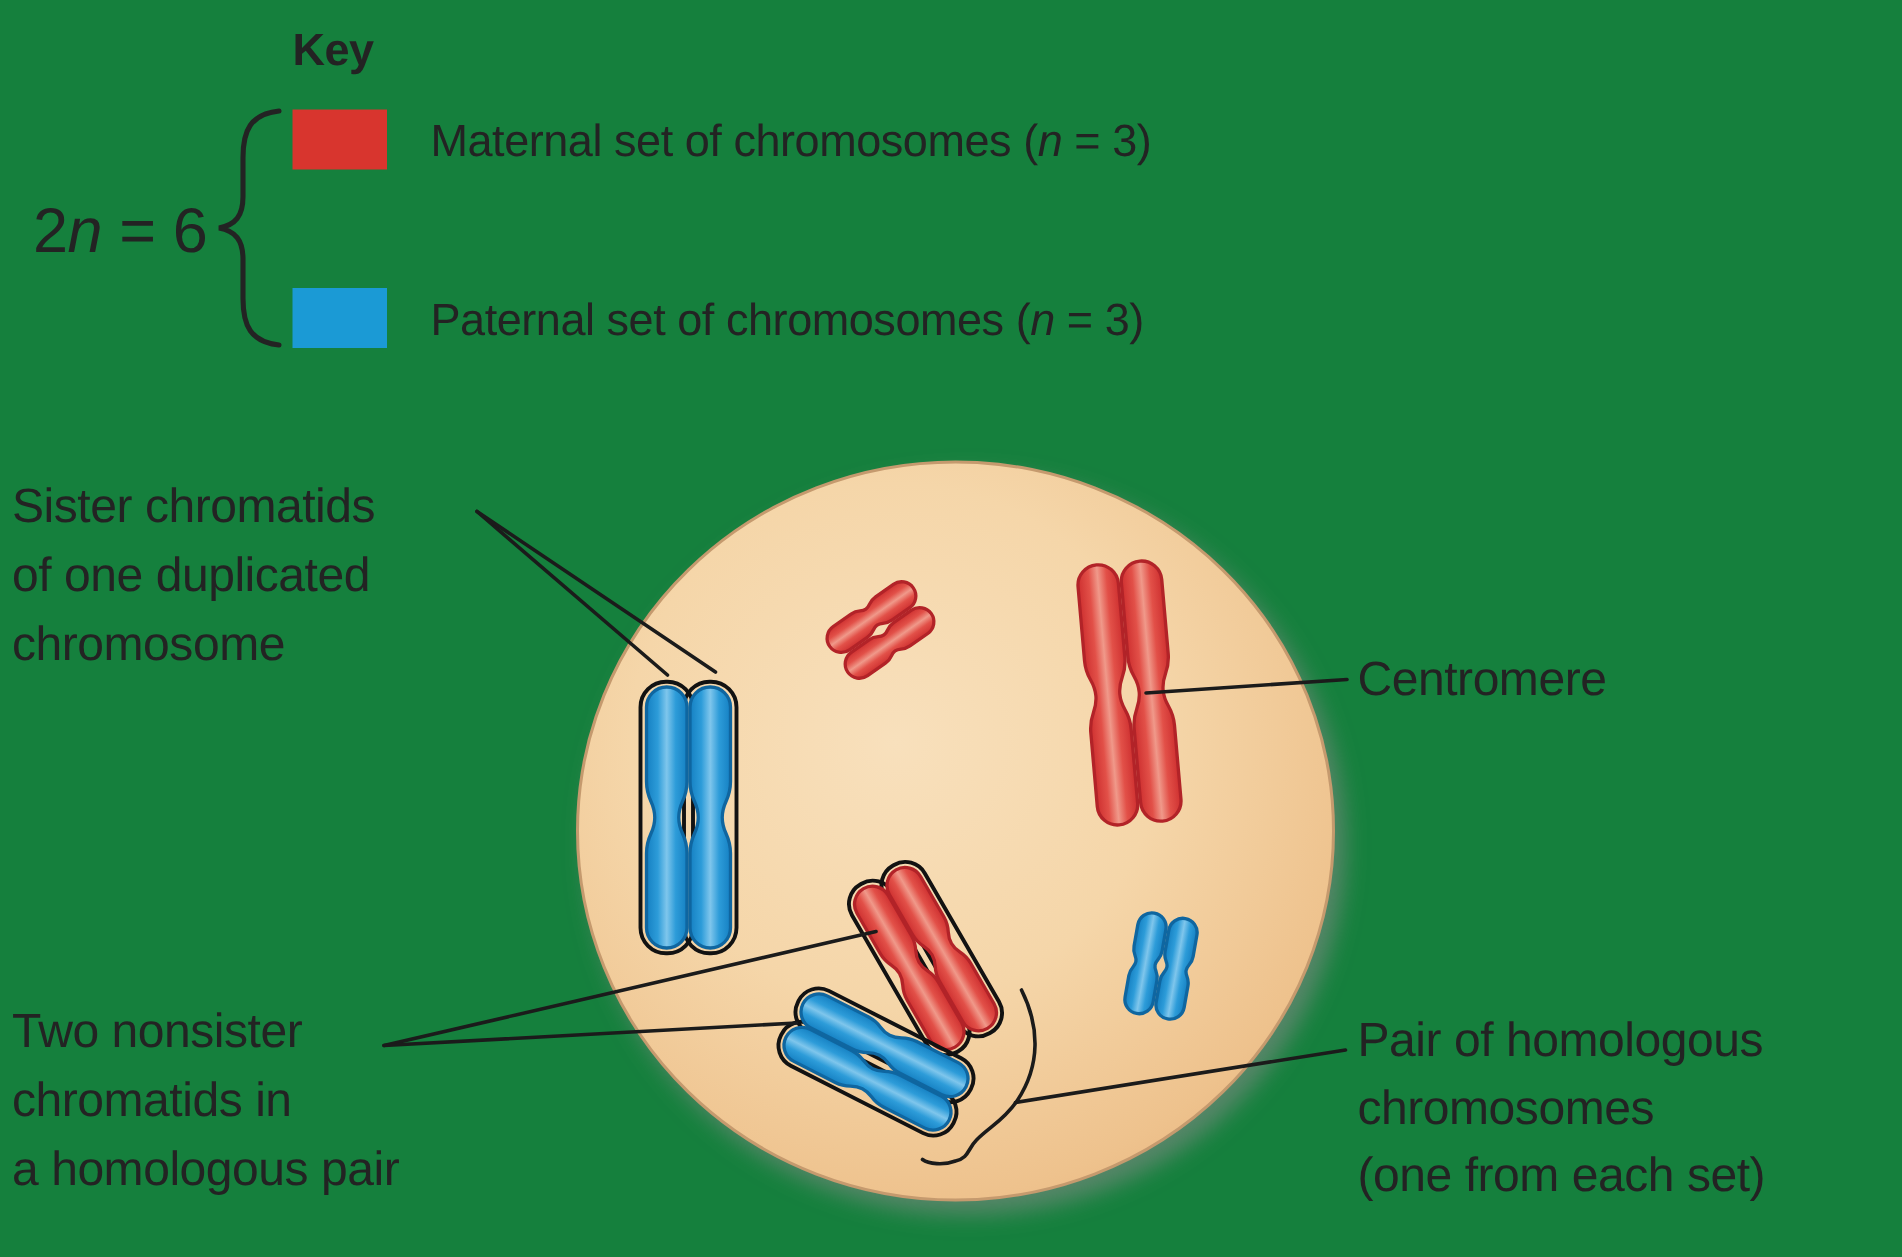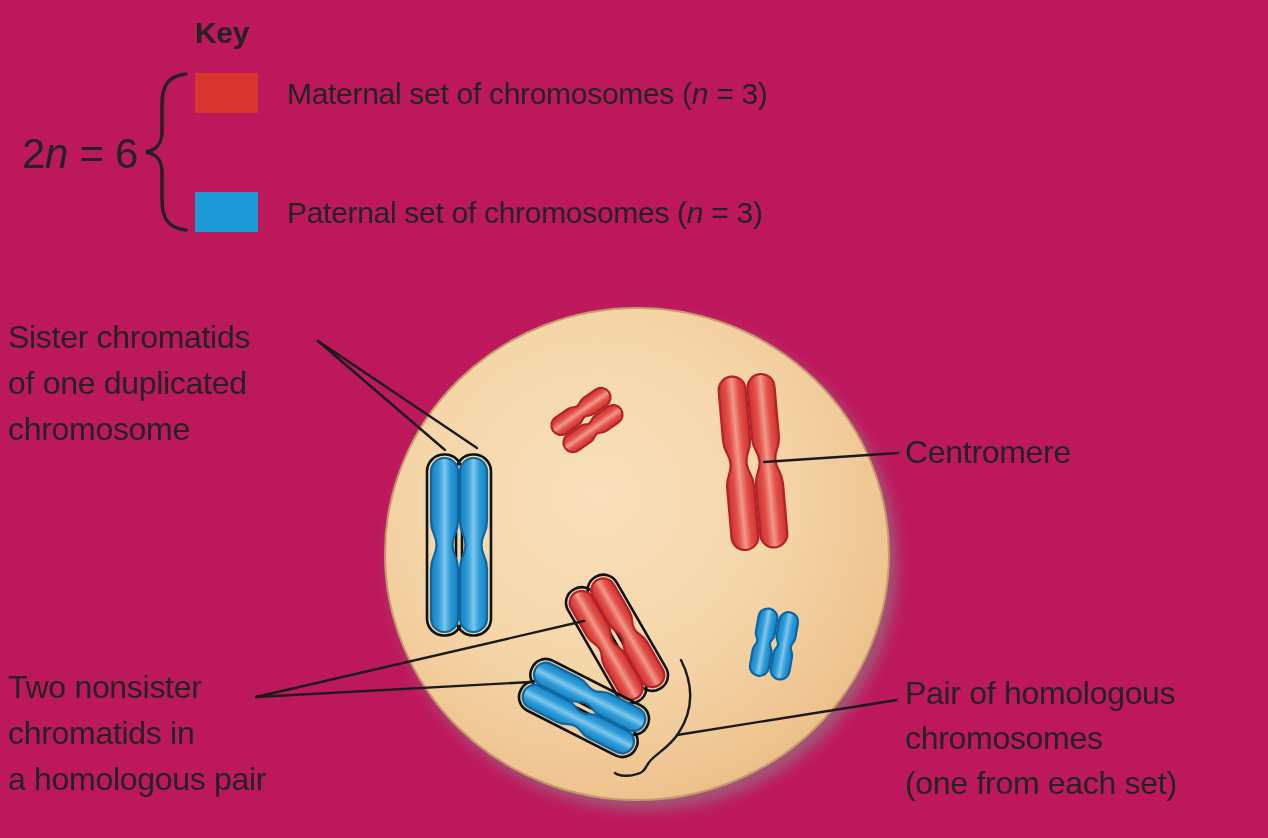--- a/index.html
+++ b/index.html
@@ -1,16 +1,16 @@
 <!DOCTYPE html>
 <html><head>
 <meta charset="utf-8">
 <style>
   html,body{margin:0;padding:0;background:#ffffff;}
-  .stage{width:1268px;height:838px;position:relative;background:#be185d;overflow:hidden;}
+  .stage{width:1268px;height:838px;position:relative;background:#15803d;overflow:hidden;}
   svg{display:block;}
   text{font-family:"Liberation Sans","DejaVu Sans",sans-serif;fill:#232323;letter-spacing:-0.3px;}
   .lbl{font-size:32px;}
   .keyitem{font-size:30px;}
   .keytitle{font-size:30px;font-weight:bold;}
   .ploidy{font-size:42px;}
   .it{font-style:italic;}
   .leader{stroke:#1b1b1b;stroke-width:2.4;fill:none;stroke-linecap:round;}
   .chr-outline{fill:none;stroke:#121212;stroke-width:2.6;}
   .rod-red{fill:url(#gradRed);stroke:#B22328;stroke-width:2.2;}

